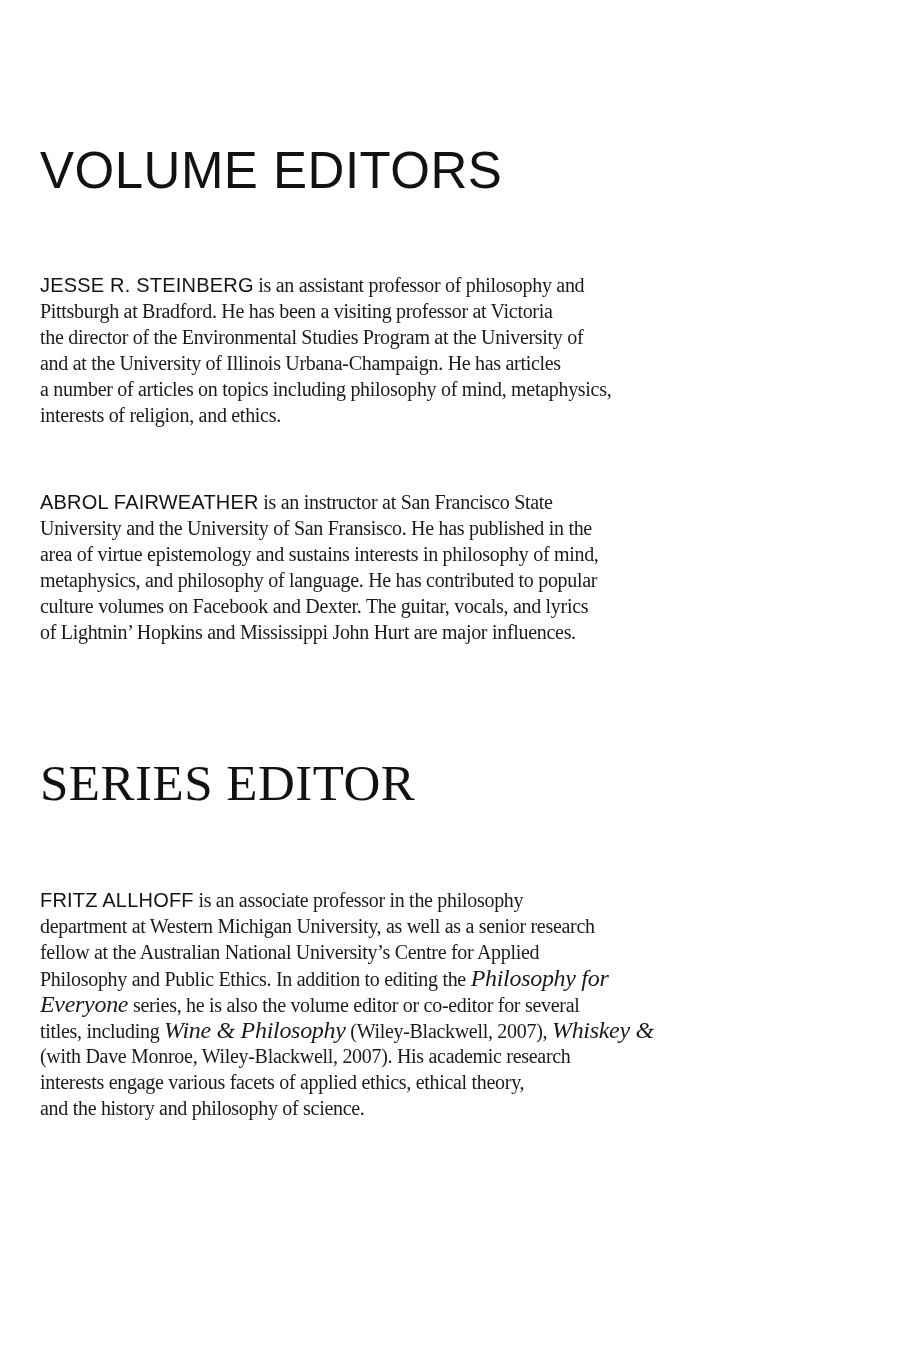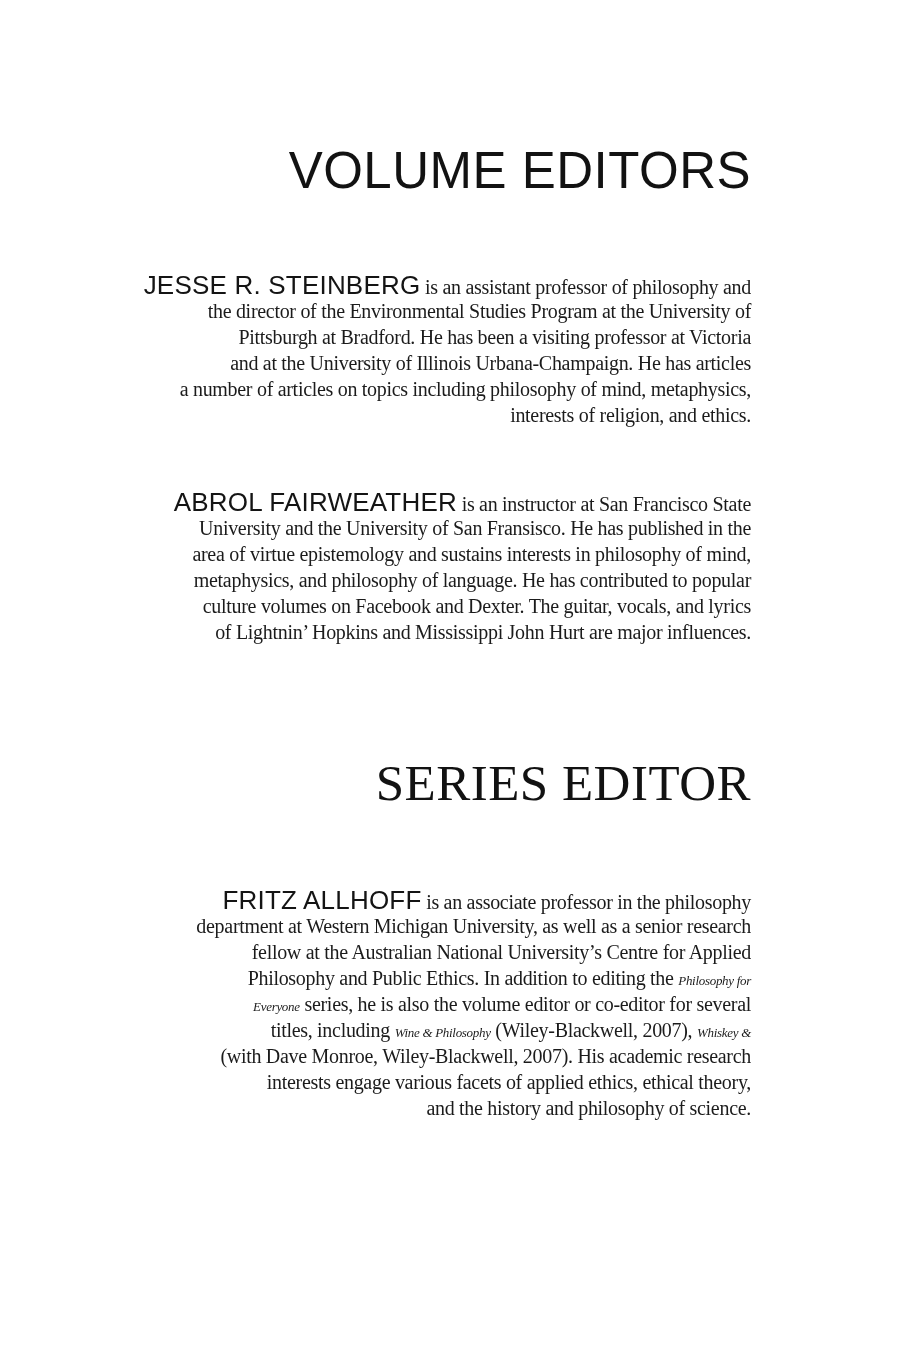--- a/index.html
+++ b/index.html
@@ -11,21 +11,20 @@
     font-family: "Liberation Serif", "DejaVu Serif", serif;
     color: #1b1b1b;
     overflow: hidden;
   }
   .content {
     position: absolute;
     left: 40px;
     top: 0;
     width: 711px;
     height: 1353px;
-    text-align: right;
   }
   .heading {
     position: absolute;
     left: 0;
     right: 0;
     margin: 0;
     font-family: "Liberation Sans", "DejaVu Sans", sans-serif;
     font-weight: 400;
     font-size: 51px;
     line-height: 51px;
@@ -43,44 +42,44 @@
   .p-jesse { top: 272px; }
   .p-abrol { top: 489px; }
   .p-fritz { top: 887px; }
   .line {
     height: 26px;
     line-height: 26px;
     white-space: pre;
   }
   .seg-name {
     font-family: "Liberation Sans", "DejaVu Sans", sans-serif;
-    font-size: 26px;
+    font-size: 20px;
     letter-spacing: 0.2px;
     color: #141414;
   }
   .seg-normal {
     font-size: 20px;
     letter-spacing: -0.3px;
   }
   .seg-italic {
-    font-size: 13px;
+    font-size: 24px;
     letter-spacing: -0.3px;
     font-style: italic;
   }
 </style>
 </head>
 <body>
 
 <div class="content">
   <h1 class="heading h-volume">VOLUME EDITORS</h1>
 
   <div class="para p-jesse">
       <div class="line"><span class="seg-name">JESSE R. STEINBERG</span><span class="seg-normal"> is an assistant professor of philosophy and</span></div>
+      <div class="line"><span class="seg-normal">Pittsburgh at Bradford. He has been a visiting professor at Victoria</span></div>
       <div class="line"><span class="seg-normal">the director of the Environmental Studies Program at the University of</span></div>
-      <div class="line"><span class="seg-normal">Pittsburgh at Bradford. He has been a visiting professor at Victoria</span></div>
       <div class="line"><span class="seg-normal">and at the University of Illinois Urbana-Champaign. He has articles</span></div>
       <div class="line"><span class="seg-normal">a number of articles on topics including philosophy of mind, metaphysics,</span></div>
       <div class="line"><span class="seg-normal">interests of religion, and ethics.</span></div>
     </div>
 
   <div class="para p-abrol">
       <div class="line"><span class="seg-name">ABROL FAIRWEATHER</span><span class="seg-normal"> is an instructor at San Francisco State</span></div>
       <div class="line"><span class="seg-normal">University and the University of San Fransisco. He has published in the</span></div>
       <div class="line"><span class="seg-normal">area of virtue epistemology and sustains interests in philosophy of mind,</span></div>
       <div class="line"><span class="seg-normal">metaphysics, and philosophy of language. He has contributed to popular</span></div>

